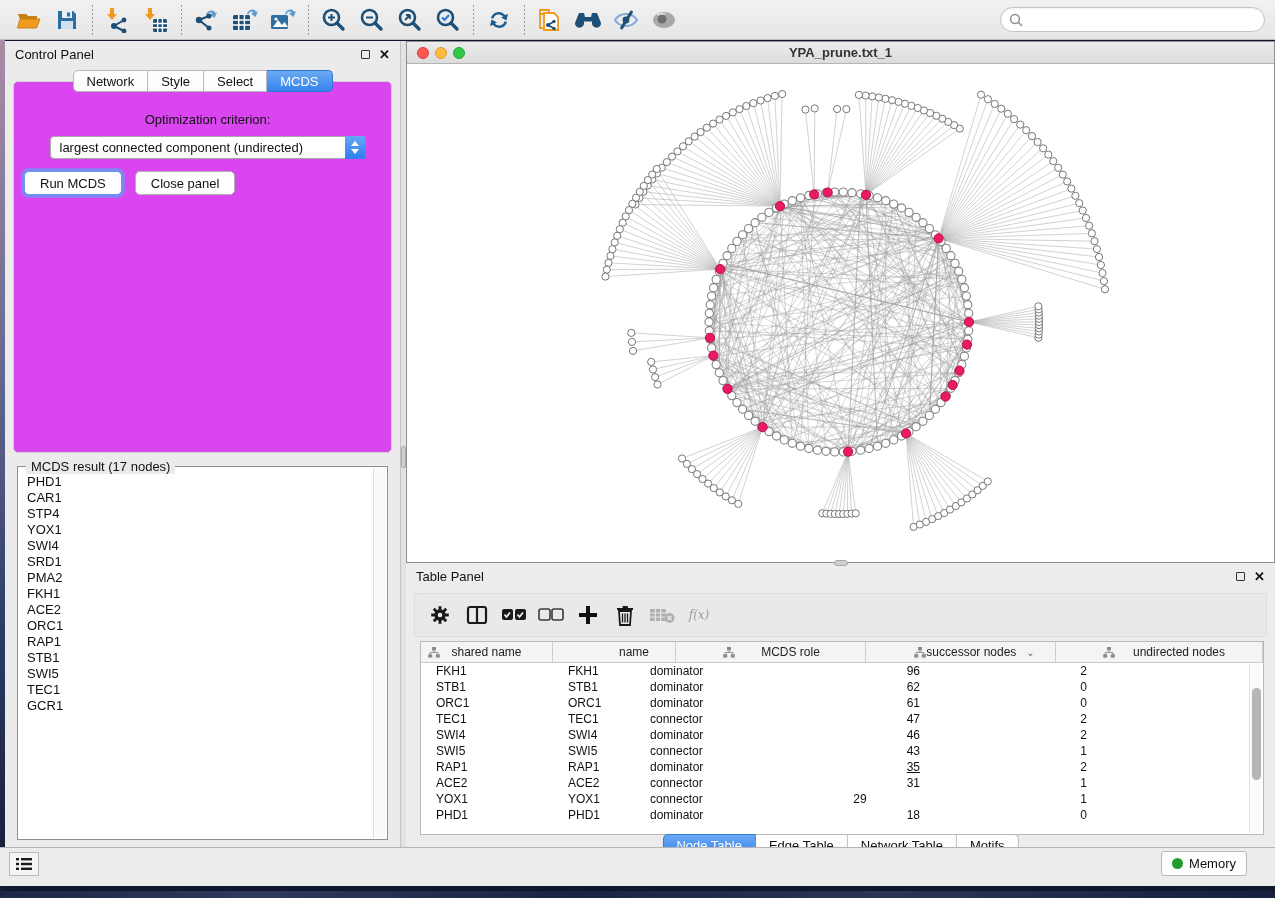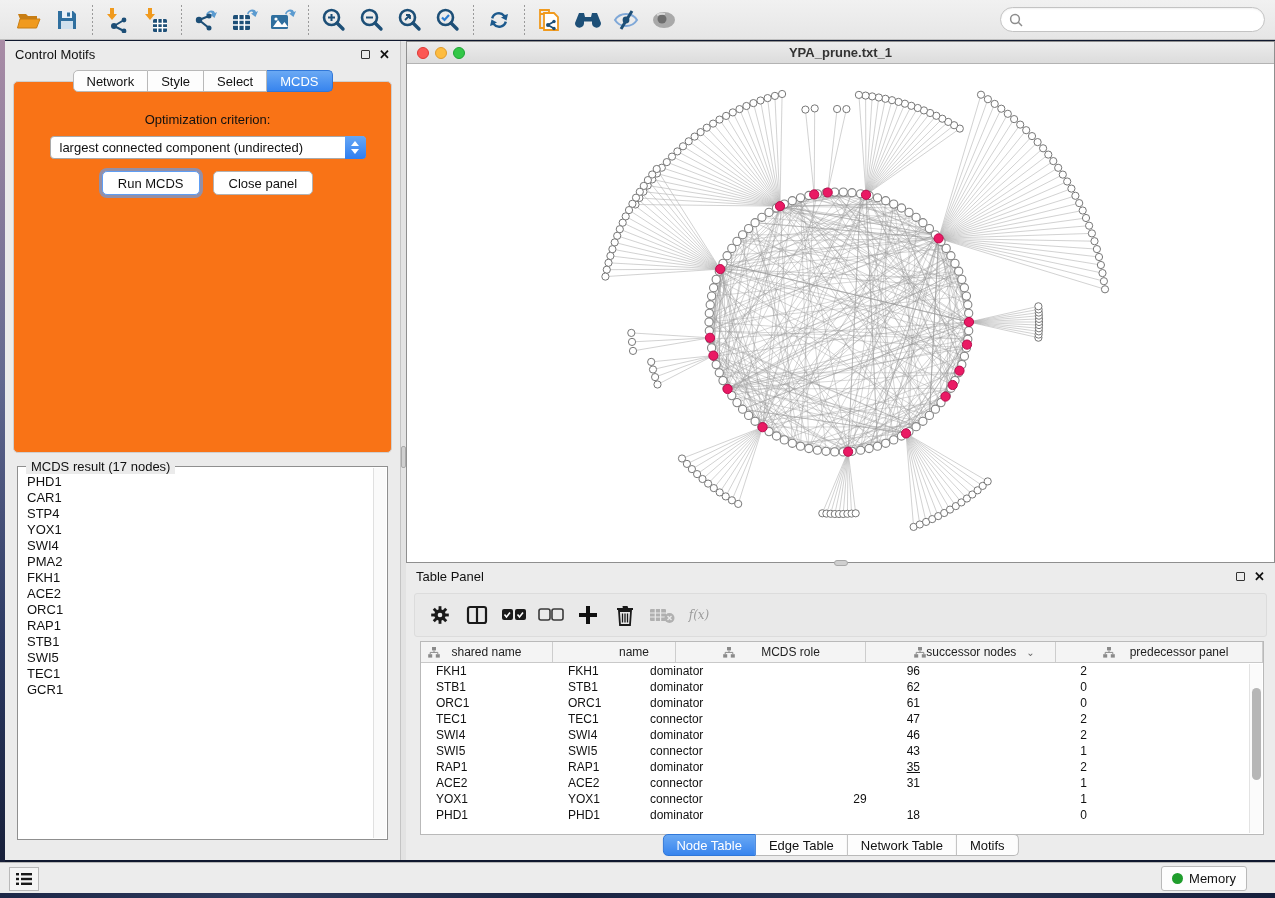--- a/index.html
+++ b/index.html
@@ -35,30 +35,30 @@
   .close-x { font-size:13px; font-weight:bold; color:#111; line-height:9px; }
 
   #cp-tabs { position:absolute; left:50%; transform:translateX(-50%); top:29px; display:flex; z-index:3; }
   .seg-tab { height:22px; padding:0 13px; background:#fdfdfd; border:1px solid #b9b9b9; border-left:none;
     font-size:13px; display:flex; align-items:center; color:#111; }
   .seg-tab:first-child { border-left:1px solid #b9b9b9; border-radius:5px 0 0 5px; }
   .seg-tab:last-child { border-radius:0 5px 5px 0; }
   .seg-tab.sel { background:linear-gradient(#6aa9f4,#3784ee); border-color:#3077d8; color:#fff; }
 
   #cp-content { position:absolute; left:8px; right:8px; top:40px; height:372px;
-    background:#f97316; border:1px solid #cfcfcf; border-radius:5px;padding-left:10px; }
+    background:#d946ef; border:1px solid #cfcfcf; border-radius:5px;padding-left:10px; }
   #opt-label { text-align:center; margin-top:30px; font-size:13px; color:#111; }
   #criterion { position:relative; margin:9px auto 0; width:316px; height:23px; background:#fff;
     border:1px solid #a9a9a9; border-radius:4px; font-size:13px; display:flex; align-items:center; padding-left:9px; color:#111; }
   #criterion .stepper { position:absolute; right:-1px; top:-1px; bottom:-1px; width:21px;
     background:linear-gradient(#66a7f5,#2f7ef0); border-radius:0 4px 4px 0; display:flex; flex-direction:column;
     align-items:center; justify-content:center; gap:3px; }
   .tri-up { width:0; height:0; border-left:4px solid transparent; border-right:4px solid transparent; border-bottom:5px solid #fff; }
   .tri-dn { width:0; height:0; border-left:4px solid transparent; border-right:4px solid transparent; border-top:5px solid #fff; }
-  #cp-buttons { display:flex; justify-content:center; gap:13px; margin-top:12px; }
+  #cp-buttons { display:flex; gap:13px; margin-top:12px; }
   .push-btn { height:24px; padding:0 15px; background:#fff; border:1px solid #b2b2b2; border-radius:5px;
     font-size:13px; color:#111; display:flex; align-items:center; }
   .push-btn.focus { box-shadow:0 0 0 3px rgba(94,158,245,.65); border-color:#5e9ef5; }
 
   #mcds-box { position:absolute; left:12px; right:12px; top:425px; bottom:20px;
     border:1px solid #8f8f8f; background:#fff; }
   #mcds-legend { position:absolute; top:-8px; left:8px; background:#ebebeb; padding:0 5px; font-size:13px; color:#111; }
   #mcds-list { position:absolute; inset:1px 14px 1px 1px; overflow:hidden; padding:6px 0 0 8px; }
   #mcds-list div { font-size:13px; line-height:16px; color:#111; }
   #mcds-scroll { position:absolute; top:1px; right:1px; bottom:1px; width:13px; background:#fafafa; border-left:1px solid #e0e0e0; }
@@ -98,21 +98,21 @@
   .sort-chev { margin-left:10px; color:#666; font-size:10px; }
   .nt-row { display:flex; height:16px; align-items:center; }
   .nt-cell { flex-shrink:0; font-size:12px; color:#111; padding:0 14px 0 15px; white-space:nowrap; overflow:hidden; }
   .nt-cell.num { text-align:right; }
   #nt-scroll { position:absolute; top:22px; right:1px; bottom:1px; width:13px; background:#fbfbfb; border-left:1px solid #e3e3e3; }
   #nt-thumb { position:absolute; top:24px; left:2px; width:9px; height:92px; background:#b6b6b6; border-radius:5px; }
 
   #tp-tabs { position:absolute; bottom:4px; left:50%; transform:translateX(-50%); display:flex; }
 
   
-  #status-bar { position:absolute; left:0; right:0; bottom:5px; height:31px; background:#ececec; border-top:1px solid #b5b5b5; }
+  #status-bar { position:absolute; left:0; right:0; bottom:12px; height:39px; background:#ececec; border-top:1px solid #b5b5b5; }
   #list-btn { position:absolute; left:9px; top:4px; width:30px; height:24px; background:#f5f5f5;
     border:1px solid #b9b9b9; display:flex; align-items:center; justify-content:center; }
   #memory-btn { position:absolute; right:28px; top:3px; height:25px; padding:0 10px; background:#fdfdfd;
     border:1px solid #b9b9b9; border-radius:3px; display:flex; align-items:center; gap:6px; font-size:13px; color:#111; }
   #memory-dot { width:11px; height:11px; border-radius:50%; background:#1f9d2c; }
 
   svg { display:block; }
 </style>
 </head>
 <body>
@@ -257,21 +257,21 @@
         <input placeholder="" style="">
       </div>
     </div>
   </div>
 
   <div id="wall-left"></div>
   <div id="wall-bottom"></div>
 
   <div id="control-panel">
     <div class="panel-titlebar">
-      <span>Control Motifs</span>
+      <span>Control Panel</span>
       <span class="panel-title-icons">
         <span class="float-icon"></span>
         <span class="close-x">✕</span>
       </span>
     </div>
     <div id="cp-tabs">
         <div class="seg-tab">Network</div>
         <div class="seg-tab">Style</div>
         <div class="seg-tab">Select</div>
         <div class="seg-tab sel">MCDS</div>
@@ -291,20 +291,21 @@
       </div>
     </div>
     <div id="mcds-box">
       <span id="mcds-legend">MCDS result (17 nodes)</span>
       <div id="mcds-list">
           <div>PHD1</div>
           <div>CAR1</div>
           <div>STP4</div>
           <div>YOX1</div>
           <div>SWI4</div>
+          <div>SRD1</div>
           <div>PMA2</div>
           <div>FKH1</div>
           <div>ACE2</div>
           <div>ORC1</div>
           <div>RAP1</div>
           <div>STB1</div>
           <div>SWI5</div>
           <div>TEC1</div>
           <div>GCR1</div>
         </div>
@@ -1194,21 +1195,21 @@
           </div>
           <div class="nt-hcell" style="width: 167px;">
             <svg class="tree-ico" width="12" height="11" viewBox="0 0 12 11">
               <g fill="#8a8a8a">
                 <rect x="4" y="0" width="4" height="3.4"></rect>
                 <rect x="0.2" y="7.2" width="4" height="3.4"></rect>
                 <rect x="7.8" y="7.2" width="4" height="3.4"></rect>
               </g>
               <path d="M6 3.4 v2 M2.2 7.2 v-1.8 h7.6 v1.8" stroke="#8a8a8a" fill="none"></path>
             </svg>
-            <span>predecessor panel</span>
+            <span>undirected nodes</span>
           </div>
         </div>
       <div id="nt-body">
           <div class="nt-row">
             <div class="nt-cell" style="width: 132px;">FKH1</div>
             <div class="nt-cell" style="width: 82px;">FKH1</div>
             <div class="nt-cell" style="width: 150px;">dominator</div>
             <div class="nt-cell num" style="width: 149px;">96</div>
             <div class="nt-cell num" style="width: 167px;">2</div>
           </div>

